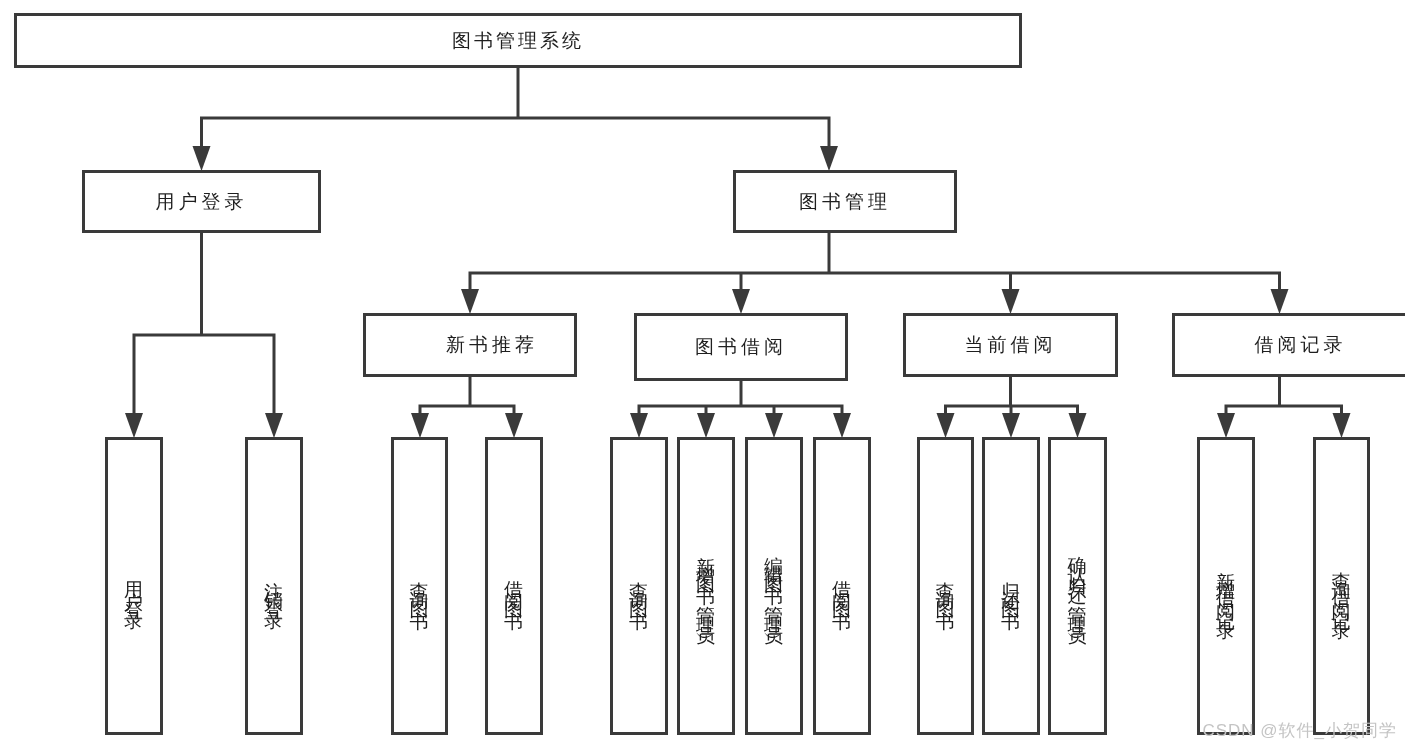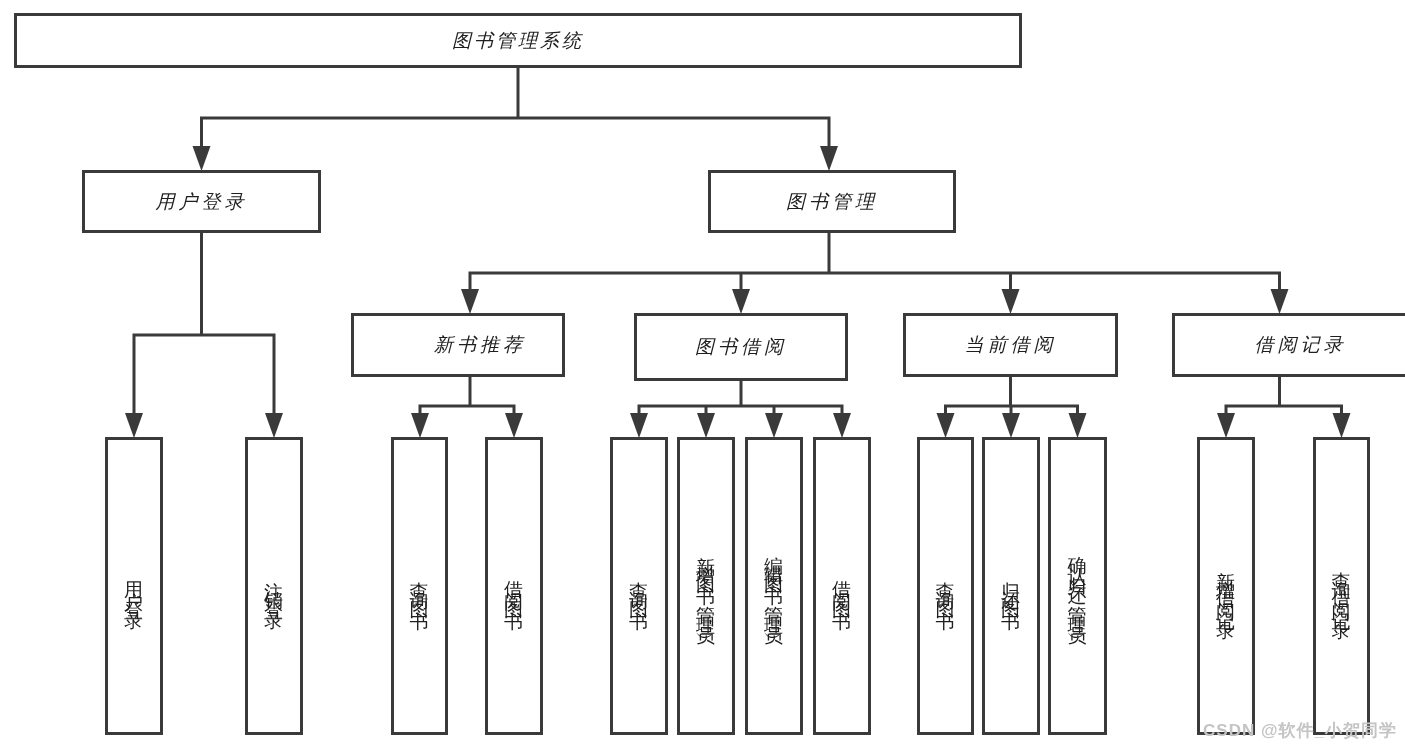--- a/index.html
+++ b/index.html
@@ -30,21 +30,20 @@
     display: flex;
     align-items: center;
     justify-content: center;
     color: #1f1f1f;
   }
   .hlabel {
     font-size: 19px;
     letter-spacing: 4px;
     white-space: nowrap;
     color: #1f1f1f;
-    font-style: italic;
   }
   .root .hlabel {
     letter-spacing: 3px;
   }
   .vlabel {
     writing-mode: vertical-rl;
     font-size: 19px;
     letter-spacing: 10px;
     line-height: 1;
     white-space: nowrap;
@@ -55,21 +54,20 @@
   }
   .watermark {
     position: absolute;
     right: 8px;
     bottom: 5px;
     font-size: 17px;
     color: #c4c4c4;
     letter-spacing: 1px;
     white-space: nowrap;
     z-index: 5;
-    font-weight: bold;
   }
 </style>
 </head>
 <body>
 
 <div class="canvas">
 
   <svg class="connectors" viewBox="0 0 1405 747" xmlns="http://www.w3.org/2000/svg">
     <g stroke="#3a3a3a" stroke-width="3" fill="none">
 
@@ -122,25 +120,25 @@
     </g>
   </svg>
 
   <div class="box root" style="left:14px; top:13px; width:1008px; height:55px;">
     <span class="hlabel">图书管理系统</span>
   </div>
 
   <div class="box" style="left:82px; top:170px; width:239px; height:63px;">
     <span class="hlabel">用户登录</span>
   </div>
-  <div class="box" style="left:708px; top:170px; width:248px; height:63px;">
+  <div class="box" style="left:733px; top:170px; width:224px; height:63px;">
     <span class="hlabel">图书管理</span>
   </div>
 
-  <div class="box" style="left:351px; top:313px; width:214px; height:64px;padding-left:44px;">
+  <div class="box" style="left:363px; top:313px; width:214px; height:64px;padding-left:44px;">
     <span class="hlabel">新书推荐</span>
   </div>
   <div class="box" style="left:634px; top:313px; width:214px; height:68px;">
     <span class="hlabel">图书借阅</span>
   </div>
   <div class="box" style="left:903px; top:313px; width:215px; height:64px;">
     <span class="hlabel">当前借阅</span>
   </div>
   <div class="box" style="left:1172px; top:313px; width:257px; height:64px;">
     <span class="hlabel">借阅记录</span>

